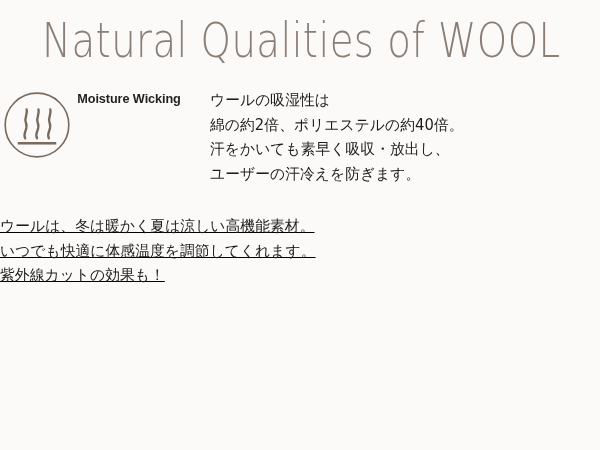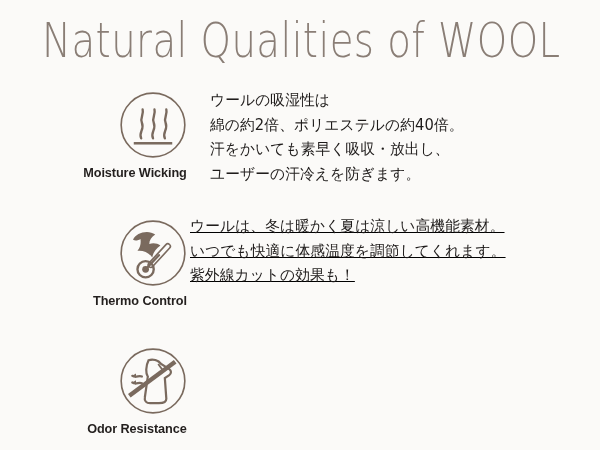--- a/index.html
+++ b/index.html
@@ -53,22 +53,22 @@
     align-items: flex-start;
   }
   .feature-1 { height: 122px; }
   .feature-2 { height: 124px; }
   .feature-3 { height: 120px; }
 
   .icon-col {
     width: 190px;
     flex: 0 0 190px;
     display: flex;
-    flex-direction: column;
-    align-items: flex-end;
+    flex-direction: row;
+    align-items: flex-start;
     padding-top: 4px;
   }
   .icon-circle {
     width: 74px;
     height: 74px;
     display: block;
   }
   .icon-label {
     margin-top: 3px;
     font-family: "Liberation Sans", sans-serif;
@@ -125,61 +125,24 @@
       </div>
       <div class="text-col">
         <div class="body-line">ウールの吸湿性は</div>
         <div class="body-line">綿の約2倍、ポリエステルの約40倍。</div>
         <div class="body-line">汗をかいても素早く吸収・放出し、</div>
         <div class="body-line">ユーザーの汗冷えを防ぎます。</div>
       </div>
     </div>
 
     <div class="feature feature-2">
-      <div class="icon-col">
-        <svg class="icon-circle" viewBox="0 0 100 100">
-          <circle cx="50" cy="50" r="43" fill="none" stroke="#7a6a5e" stroke-width="2.2"></circle>
-
-          <path d="M23 32 C27 22 44 18 53 25 C48 28 45 33 45 38
-                   C50 36 56 37 60 40 C54 44 50 50 49 56
-                   C44 49 36 46 29 47 C33 42 34 36 33 31
-                   C30 33 26 34 23 32 Z" fill="#7a6a5e"></path>
-
-          <path d="M47 66 L70 41" fill="none" stroke="#7a6a5e" stroke-width="9" stroke-linecap="round"></path>
-          <path d="M47 66 L70 41" fill="none" stroke="#fbfaf8" stroke-width="4.6" stroke-linecap="round"></path>
-
-          <circle cx="40" cy="72" r="11" fill="none" stroke="#7a6a5e" stroke-width="3.2"></circle>
-          <circle cx="40" cy="72" r="4.6" fill="#7a6a5e"></circle>
-
-          <path d="M43 69 L58 53" fill="none" stroke="#7a6a5e" stroke-width="3.2" stroke-linecap="round"></path>
-        </svg>
-        <div class="icon-label">Thermo Control</div>
-      </div>
       <div class="text-col">
         <div class="body-line">ウールは、冬は暖かく夏は涼しい高機能素材。</div>
         <div class="body-line">いつでも快適に体感温度を調節してくれます。</div>
         <div class="body-line">紫外線カットの効果も！</div>
       </div>
     </div>
 
     <div class="feature feature-3">
-      <div class="icon-col">
-        <svg class="icon-circle" viewBox="0 0 100 100">
-          <circle cx="50" cy="50" r="43" fill="none" stroke="#7a6a5e" stroke-width="2.2"></circle>
-
-          <path d="M44 22 C50 20 57 22 61 27 L72 34 C75 36 75 40 72 42
-                   L66 46 L68 74 C68 78 64 80 58 80 L46 80
-                   C41 80 38 77 39 72 L43 44 C40 40 40 30 44 22 Z" fill="none" stroke="#7a6a5e" stroke-width="3"></path>
-          <path d="M57 27 C60 31 62 35 65 37" fill="none" stroke="#7a6a5e" stroke-width="2.4"></path>
-
-          <path d="M35 44 C31 42 27 46 22 43" fill="none" stroke="#7a6a5e" stroke-width="3" stroke-linecap="round"></path>
-          <path d="M35 53 C31 51 27 55 22 52" fill="none" stroke="#7a6a5e" stroke-width="3" stroke-linecap="round"></path>
-          <path d="M22 43 L27 40 L27 46 Z" fill="#7a6a5e"></path>
-          <path d="M22 52 L27 49 L27 55 Z" fill="#7a6a5e"></path>
-
-          <path d="M18 70 L80 24" fill="none" stroke="#7a6a5e" stroke-width="6"></path>
-        </svg>
-        <div class="icon-label">Odor Resistance</div>
-      </div>
     </div>
 
   </div>
 </div>
 
 </body></html>

